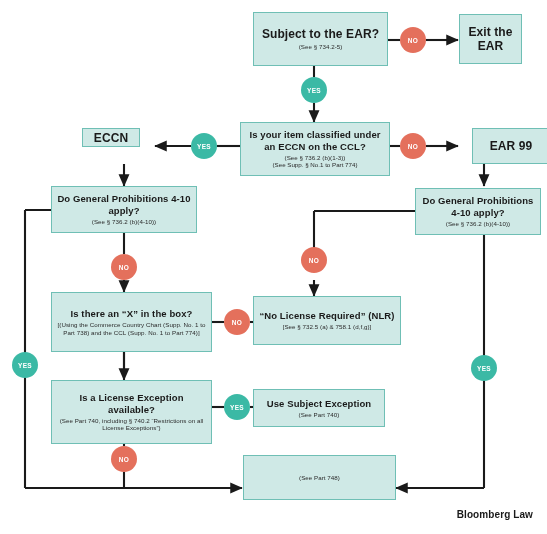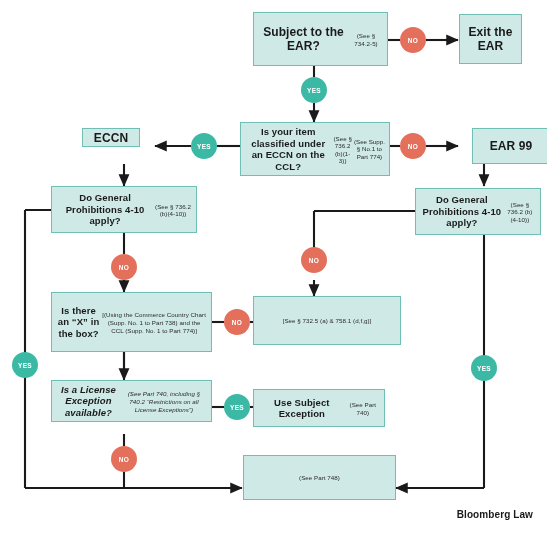--- a/index.html
+++ b/index.html
@@ -13,20 +13,21 @@
   }
   #stage{position:absolute;left:0;top:0;width:547px;height:534px;}
   svg#wires{position:absolute;left:0;top:0;width:547px;height:534px;pointer-events:none;}
 
   .node{
     position:absolute;
     box-sizing:border-box;
     background:#cfe9e6;
     border:1px solid #6fbfb5;
     display:flex;
+    flex-direction:column;
     align-items:center;
     justify-content:center;
     text-align:center;
     padding:5px 4px;
     color:#1a1a1a;
   }
   .node .t{
     font-weight:bold;
     font-size:9.5px;
     line-height:11.5px;
@@ -162,24 +163,25 @@
     <div class="t">Do General Prohibitions 4-10 apply?</div>
     <div class="s">(See § 736.2 (b)(4-10))</div>
   </div>
 
   <div class="node" style="left:51px;top:292px;width:161px;height:60px;">
     <div class="t">Is there an “X” in the box?</div>
     <div class="s">[(Using the Commerce Country Chart (Supp. No. 1 to Part 738) and the CCL (Supp. No. 1 to Part 774)]</div>
   </div>
 
   <div class="node" style="left:253px;top:296px;width:148px;height:49px;">
+    <div class="t">“No License Required” (NLR)</div>
     <div class="s">[See § 732.5 (a) &amp; 758.1 (d,f,g)]</div>
   </div>
 
-  <div class="node" style="left:51px;top:380px;width:161px;height:42px;font-style:italic;">
+  <div class="node" style="left:51px;top:380px;width:161px;height:64px;">
     <div class="t">Is a License Exception available?</div>
     <div class="s">(See Part 740, including § 740.2 “Restrictions on all License Exceptions”)</div>
   </div>
 
   <div class="node" style="left:253px;top:389px;width:132px;height:38px;">
     <div class="t">Use Subject Exception</div>
     <div class="s">(See Part 740)</div>
   </div>
 
   <div class="node" style="left:243px;top:455px;width:153px;height:45px;">

